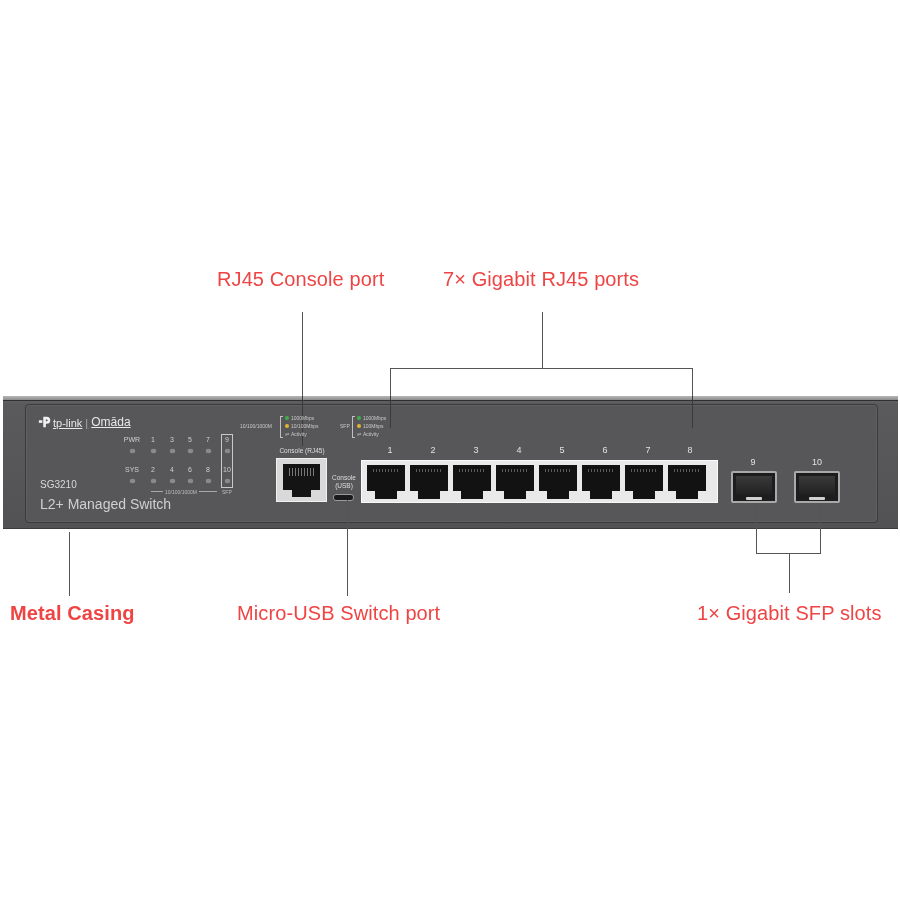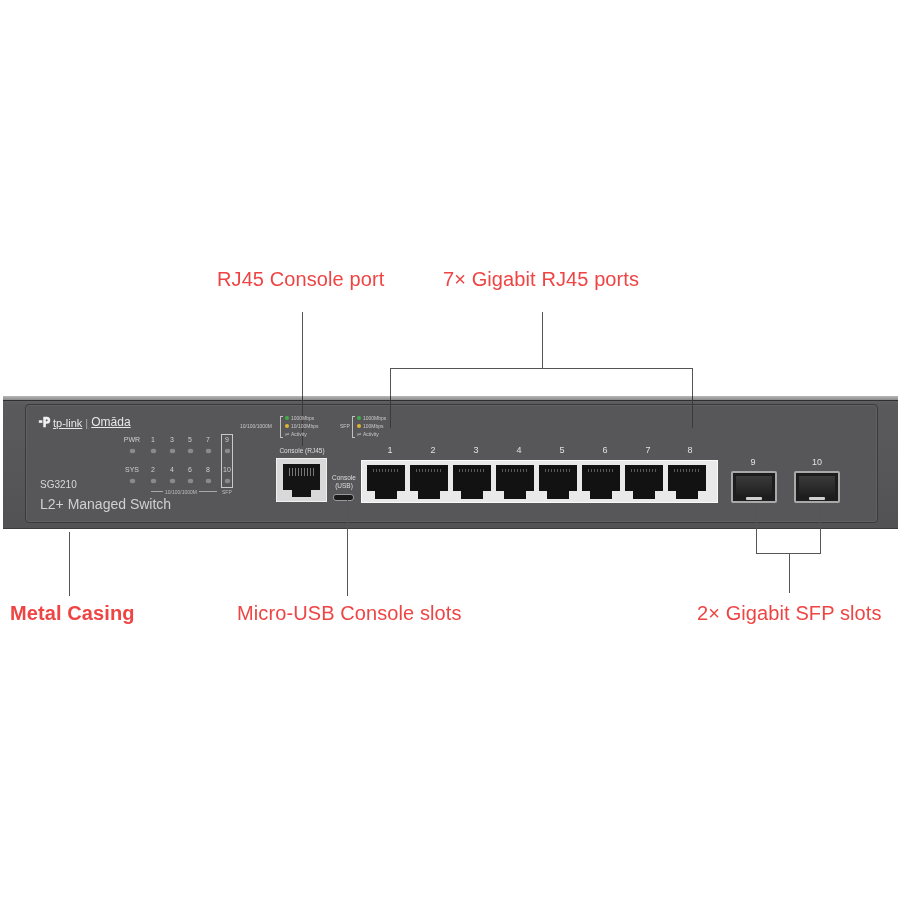--- a/index.html
+++ b/index.html
@@ -207,14 +207,14 @@
   </div>
 
 <div class="line vline" style="left:69px;top:532px;height:64px;"></div>
 <div class="line vline" style="left:347px;top:500px;height:96px;"></div>
 <div class="line vline" style="left:756px;top:503px;height:50px;"></div>
 <div class="line vline" style="left:820px;top:503px;height:50px;"></div>
 <div class="line hline" style="left:756px;top:553px;width:65px;"></div>
 <div class="line vline" style="left:789px;top:553px;height:40px;"></div>
 
 <div class="callout-label" style="left:10px;top:602px;font-weight:bold;">Metal Casing</div>
-<div class="callout-label" style="left:237px;top:602px;">Micro-USB Console slots</div>
-<div class="callout-label" style="left:697px;top:602px;">2× Gigabit SFP slots</div>
+<div class="callout-label" style="left:237px;top:602px;">Micro-USB Switch port</div>
+<div class="callout-label" style="left:697px;top:602px;">1× Gigabit SFP slots</div>
 
 </body></html>

